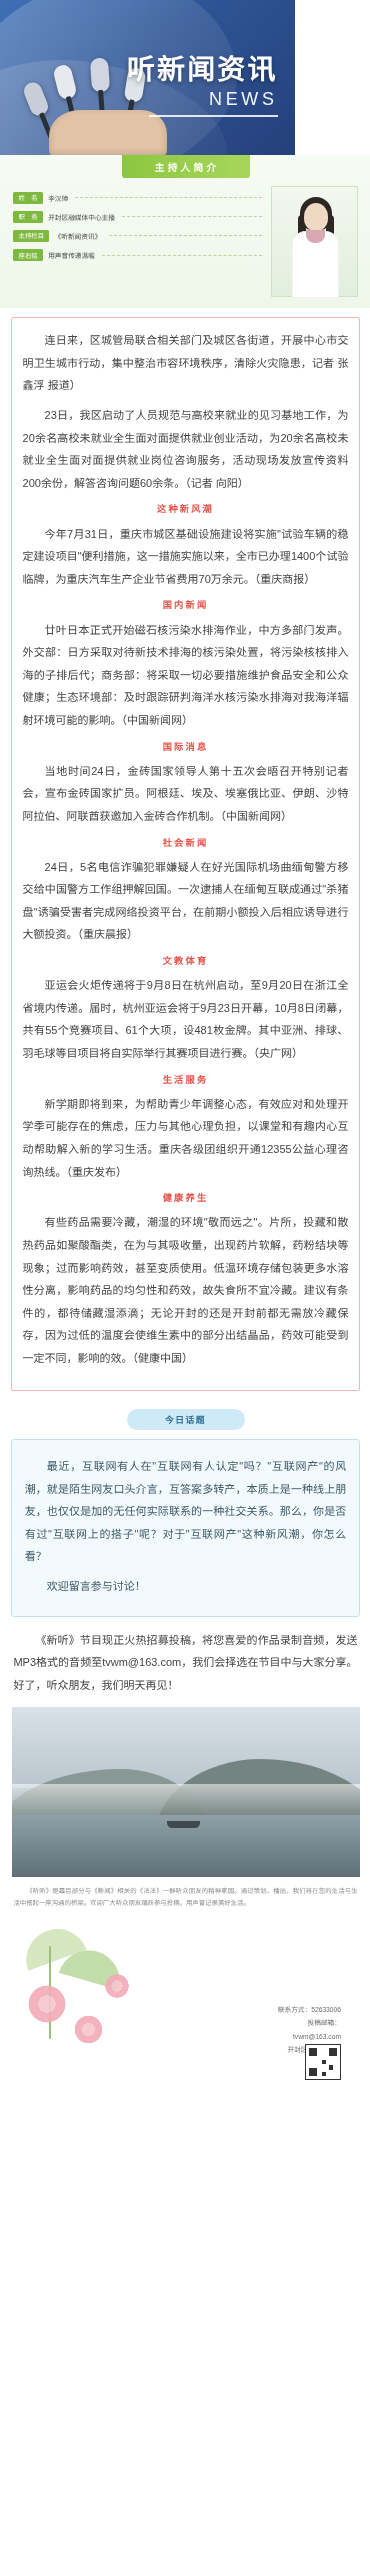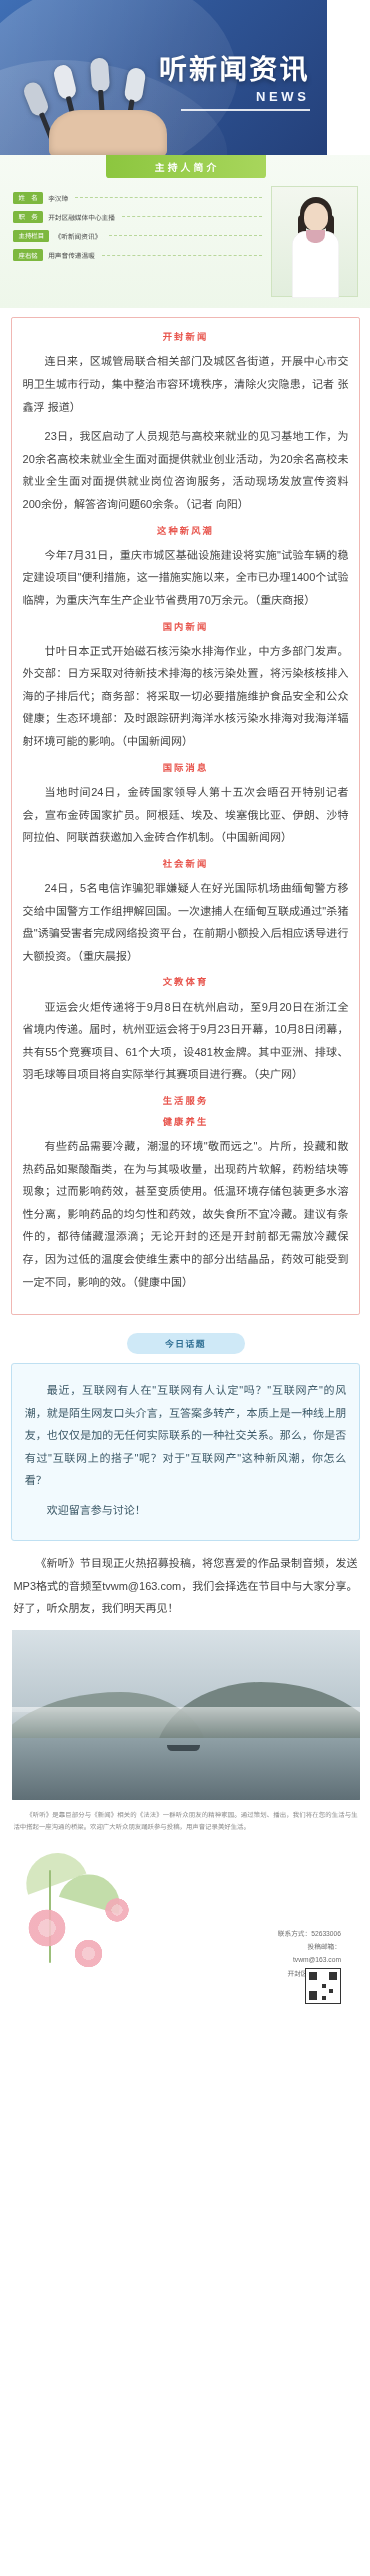--- a/index.html
+++ b/index.html
@@ -16,21 +16,21 @@
     padding: 9.3px 13.4px 7.2px 13.4px;
     font-size: 8px;
     line-height: 2.0;
     color: #3b3b3b;
     letter-spacing: 0.2px;
   }
 
   
   .hero {
     position: relative;
-    width: 327px; height: 155px;
+    width: 295px; height: 155px;
     background: linear-gradient(135deg,#3f6fb5 0%,#2f5596 45%,#24407a 100%);
     overflow: hidden;
   }
   .hero .wave {
     position: absolute; left: -31px; top: -20.6px;
     width: 268px; height: 206px;
     background: linear-gradient(120deg, rgba(255,255,255,.22), rgba(255,255,255,.05));
     border-radius: 52% 48% 60% 40% / 45% 55% 45% 55%;
     transform: rotate(-12deg);
   }
@@ -64,36 +64,36 @@
   .hero-title {
     position: absolute; right: 17.5px; top: 47px;
     text-align: right; color: #ffffff;
   }
   .hero-title .cn {
     font-size: 28px; font-weight: bold; letter-spacing: 2.1px;
     text-shadow: 0 1.5px 5.2px rgba(0,0,0,.35);
     font-family: "DejaVu Sans", sans-serif;
   }
   .hero-title .en {
-    font-size: 13px; font-weight: bold; letter-spacing: 3.6px;
+    font-size: 18px; font-weight: normal; letter-spacing: 3.6px;
     margin-top: 2.1px; color: #f2f6ff;
     font-family: "Liberation Sans", sans-serif;
   }
   .hero-title .rule {
     height: 1.5px; background: #ffffff; opacity:.85; margin: 5.2px 0 0 auto; width: 129px;
   }
 
   
   .host-wrap {
     position: relative;
     background: linear-gradient(180deg,#f6fbf4 0%, #eef7ea 100%);
     padding: 0 0 8.2px 0;
   }
   .host-banner {
-    width: 160px; margin: 0 auto;
+    width: 128px; margin: 0 auto;
     background: linear-gradient(90deg,#8cc63f,#a8d65c);
     color:#fff; text-align:center;
     font-size: 9.8px; letter-spacing: 3.1px; font-weight: bold;
     padding: 4.6px 0 4.6px 3.1px;
     border-radius: 0 0 3.1px 3.1px;
     position: relative; top: 0;
   }
   .host-body {
     display: flex; padding: 8.2px 13.4px 2.1px 13.4px; gap: 8.2px;
   }
@@ -303,40 +303,40 @@
         <div class="hair"></div>
         <div class="head"></div>
         <div class="body"></div>
         <div class="scarf"></div>
       </div>
     </div>
   </div>
 
   <div class="frame">
 
-    <div class="sec-title first">开封新闻</div>
     <p class="para">连日来，区城管局联合相关部门及城区各街道，开展中心市交明卫生城市行动，集中整治市容环境秩序，清除火灾隐患，记者 张鑫浮 报道）</p>
     <p class="para">23日，我区启动了人员规范与高校来就业的见习基地工作，为20余名高校未就业全生面对面提供就业创业活动，为20余名高校未就业全生面对面提供就业岗位咨询服务，活动现场发放宣传资料200余份，解答咨询问题60余条。（记者 向阳）</p>
 
     <div class="sec-title">这种新风潮</div>
     <p class="para">今年7月31日，重庆市城区基础设施建设将实施"试验车辆的稳定建设项目"便利措施，这一措施实施以来，全市已办理1400个试验临牌，为重庆汽车生产企业节省费用70万余元。（重庆商报）</p>
 
     <div class="sec-title">国内新闻</div>
     <p class="para">廿叶日本正式开始磁石核污染水排海作业，中方多部门发声。外交部：日方采取对待新技术排海的核污染处置，将污染核核排入海的子排后代；商务部：将采取一切必要措施维护食品安全和公众健康；生态环境部：及时跟踪研判海洋水核污染水排海对我海洋辐射环境可能的影响。（中国新闻网）</p>
 
     <div class="sec-title">国际消息</div>
     <p class="para">当地时间24日，金砖国家领导人第十五次会晤召开特别记者会，宣布金砖国家扩员。阿根廷、埃及、埃塞俄比亚、伊朗、沙特阿拉伯、阿联酋获邀加入金砖合作机制。（中国新闻网）</p>
 
     <div class="sec-title">社会新闻</div>
     <p class="para">24日，5名电信诈骗犯罪嫌疑人在好光国际机场曲缅甸警方移交给中国警方工作组押解回国。一次逮捕人在缅甸互联成通过"杀猪盘"诱骗受害者完成网络投资平台，在前期小额投入后相应诱导进行大额投资。（重庆晨报）</p>
 
     <div class="sec-title">文教体育</div>
     <p class="para">亚运会火炬传递将于9月8日在杭州启动，至9月20日在浙江全省境内传递。届时，杭州亚运会将于9月23日开幕，10月8日闭幕，共有55个竞赛项目、61个大项，设481枚金牌。其中亚洲、排球、羽毛球等目项目将自实际举行其赛项目进行赛。（央广网）</p>
 
     <div class="sec-title">生活服务</div>
+    <p class="para">新学期即将到来，为帮助青少年调整心态，有效应对和处理开学季可能存在的焦虑，压力与其他心理负担，以课堂和有趣内心互动帮助解入新的学习生活。重庆各级团组织开通12355公益心理咨询热线。（重庆发布）</p>
 
     <div class="sec-title">健康养生</div>
     <p class="para">有些药品需要冷藏，潮湿的环境"敬而远之"。片所，投藏和散热药品如聚酸酯类，在为与其吸收量，出现药片软解，药粉结块等现象；过而影响药效，甚至变质使用。低温环境存储包装更多水溶性分离，影响药品的均匀性和药效，故失食所不宜冷藏。建议有条件的，都待储藏湿添滴；无论开封的还是开封前都无需放冷藏保存，因为过低的温度会使维生素中的部分出结晶品，药效可能受到一定不同，影响的效。（健康中国）</p>
 
   </div>
 
   <div class="topic">
     <div class="topic-head">今日话题</div>
     <div class="topic-box">
       <p class="para">最近，互联网有人在"互联网有人认定"吗？"互联网产"的风潮，就是陌生网友口头介言，互答案多转产，本质上是一种线上朋友，也仅仅是加的无任何实际联系的一种社交关系。那么，你是否有过"互联网上的搭子"呢？对于"互联网产"这种新风潮，你怎么看？</p>

